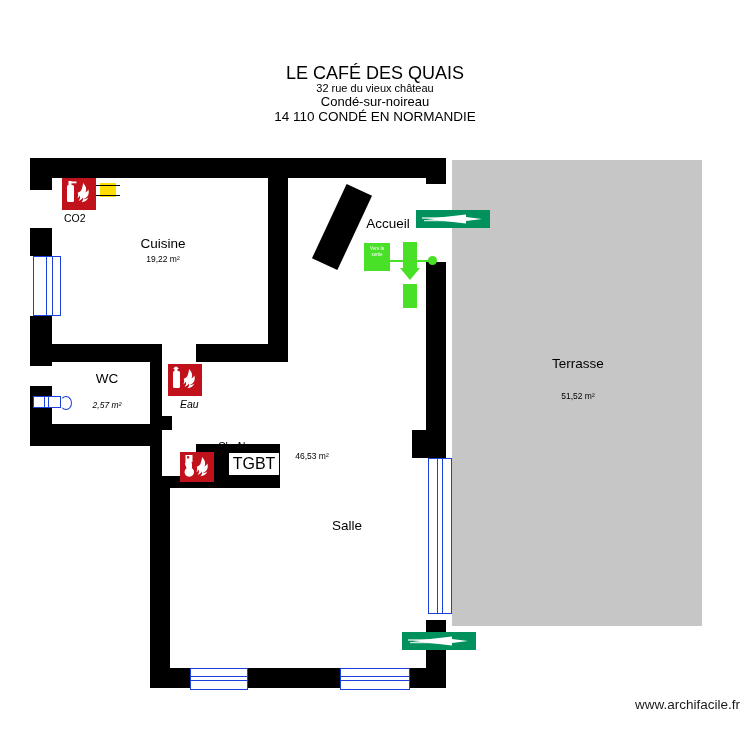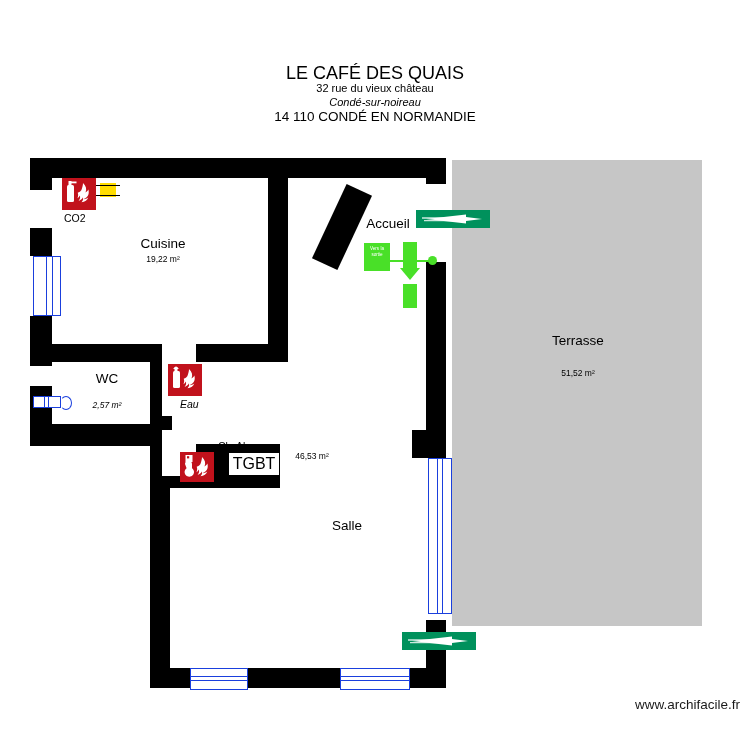--- a/index.html
+++ b/index.html
@@ -14,21 +14,21 @@
 
   
   .header{
     position:absolute;left:0;top:66px;width:750px;
     text-align:center;
     color:#000;
     line-height:14.5px;
   }
   .header .l1{font-size:18px;}
   .header .l2{font-size:11px;}
-  .header .l3{font-size:11px;font-style:italic;}
+  .header .l3{font-size:13px;}
   .header .l4{font-size:13.5px;}
 
   
   .footer{
     position:absolute;right:10px;bottom:38px;
     font-size:13.5px;color:#1a1a1a;
   }
 
   
   .wall{position:absolute;background:#000;}
@@ -92,21 +92,21 @@
 <div id="plan">
 
   <div class="header">
     <div class="l1">LE CAFÉ DES QUAIS</div>
     <div class="l2">32 rue du vieux château</div>
     <div class="l3">Condé-sur-noireau</div>
     <div class="l4">14 110 CONDÉ EN NORMANDIE</div>
   </div>
 
   <div class="terrasse-fill" style="left:452px;top:160px;width:250px;height:466px;"></div>
-  <div class="room-label" style="left:498px;top:333px;width:160px;">
+  <div class="room-label" style="left:498px;top:356px;width:160px;">
     <div class="room-name">Terrasse</div>
     <div class="room-area" style="margin-top:20px;">51,52 m²</div>
   </div>
 
   <div class="room-fill" style="left:52px;top:178px;width:216px;height:166px;"></div>
 
   <div class="room-fill" style="left:286px;top:178px;width:140px;height:166px;"></div>
 
   <div class="room-fill" style="left:52px;top:362px;width:108px;height:62px;"></div>
 

